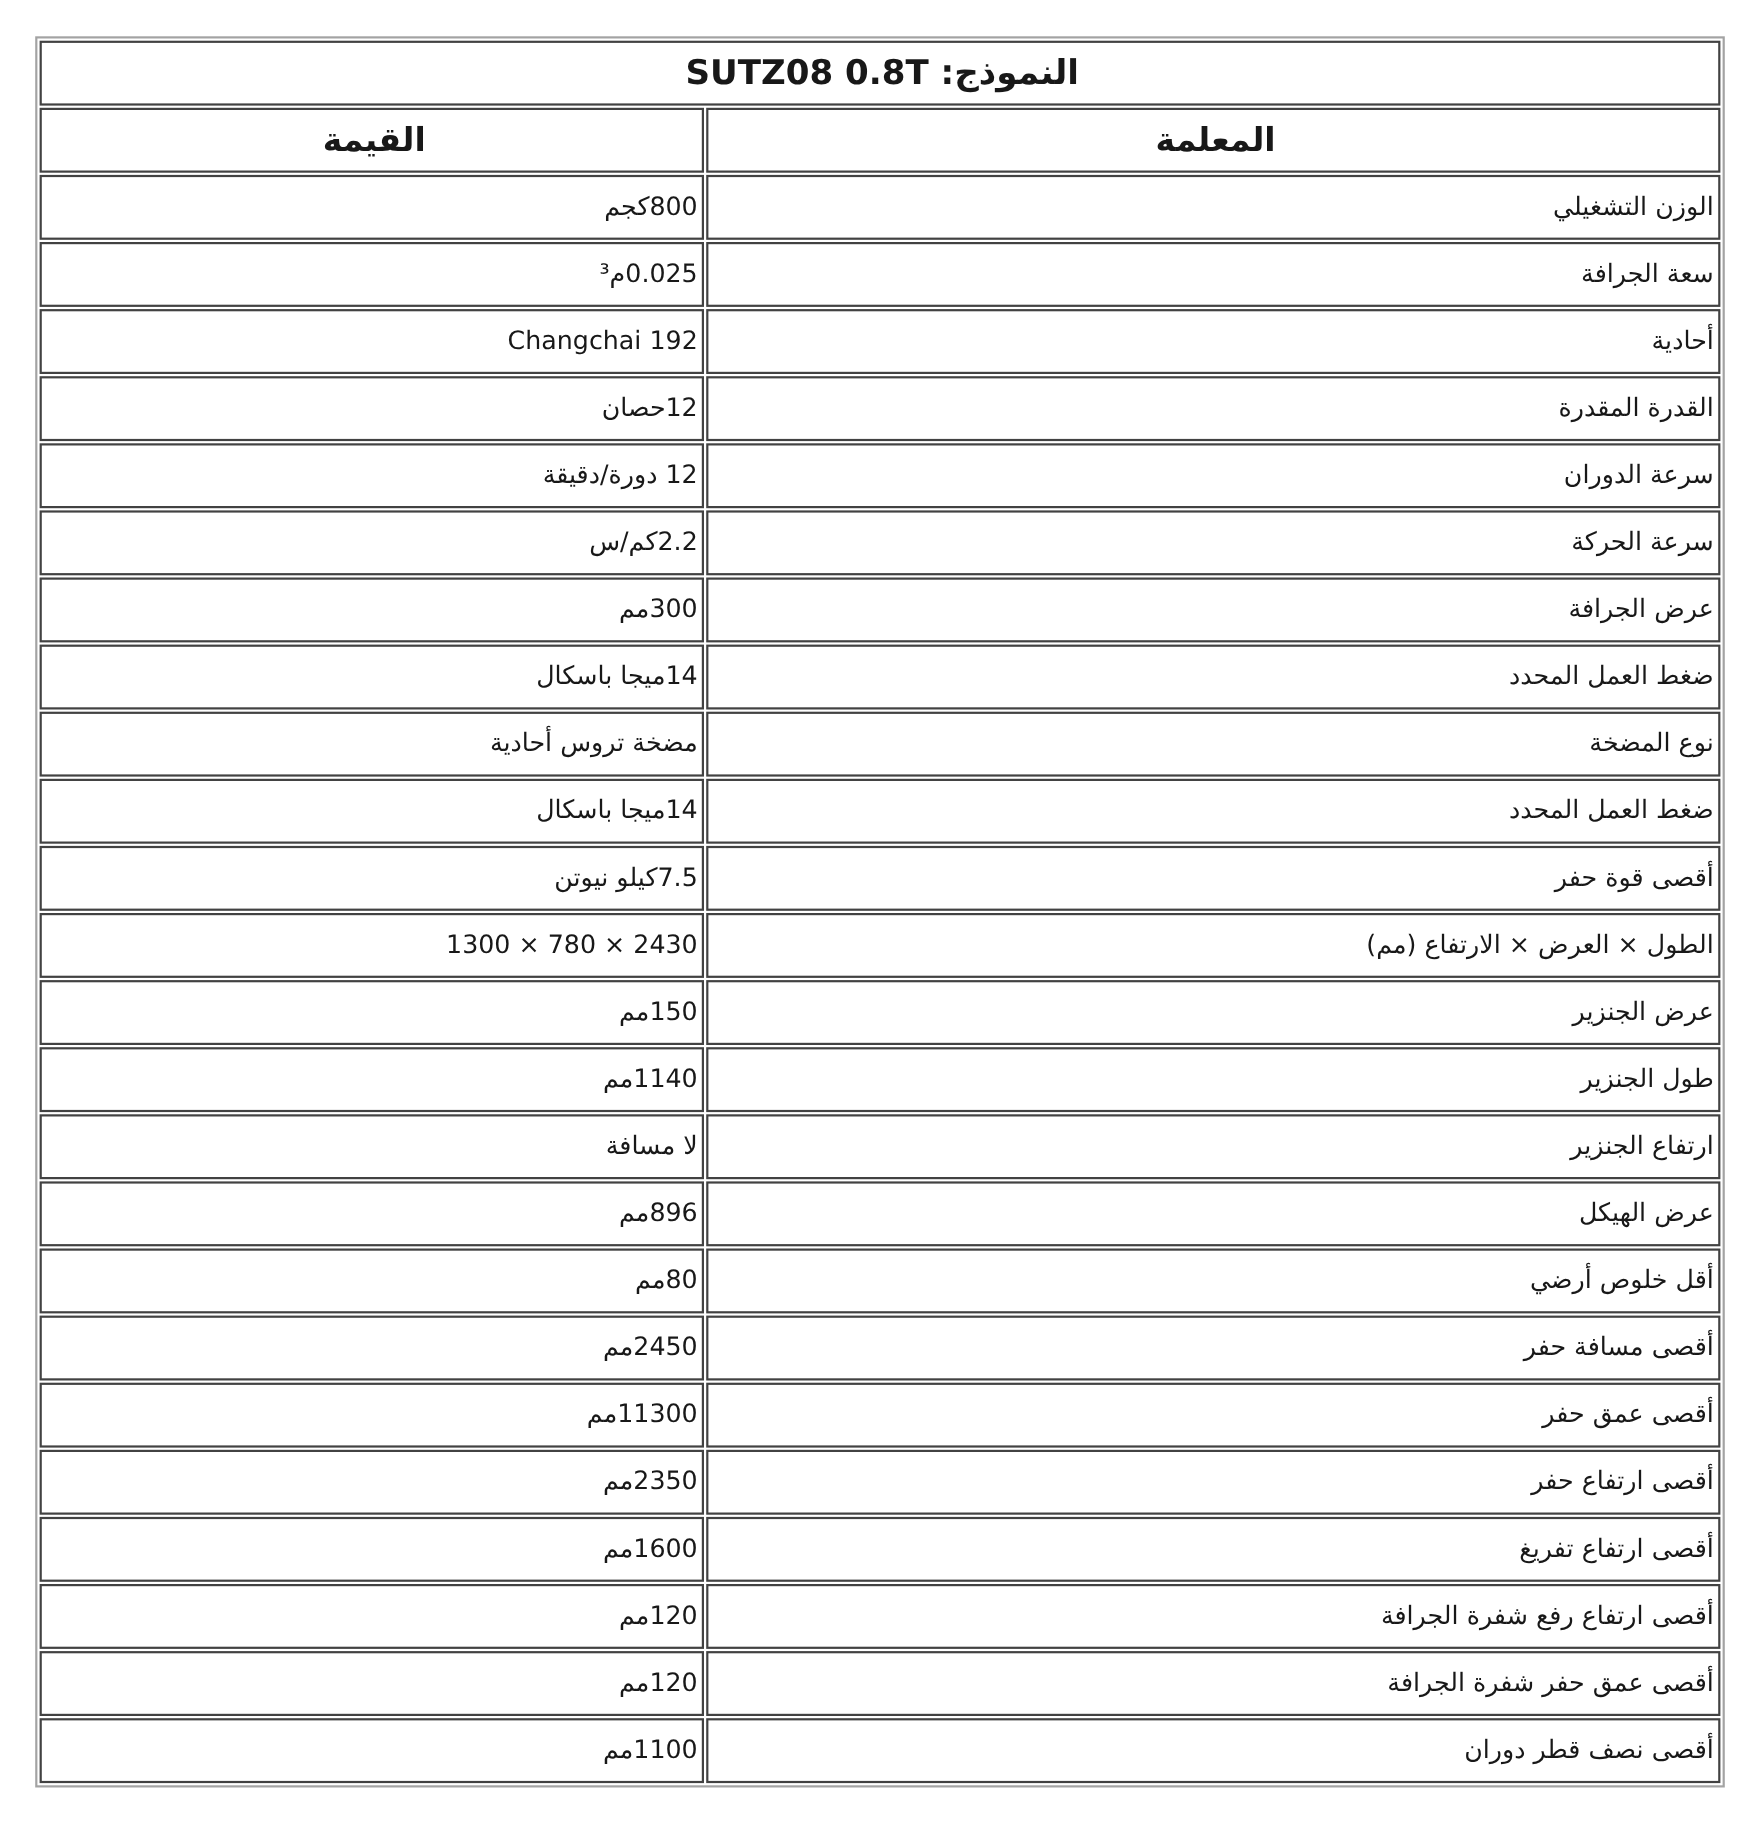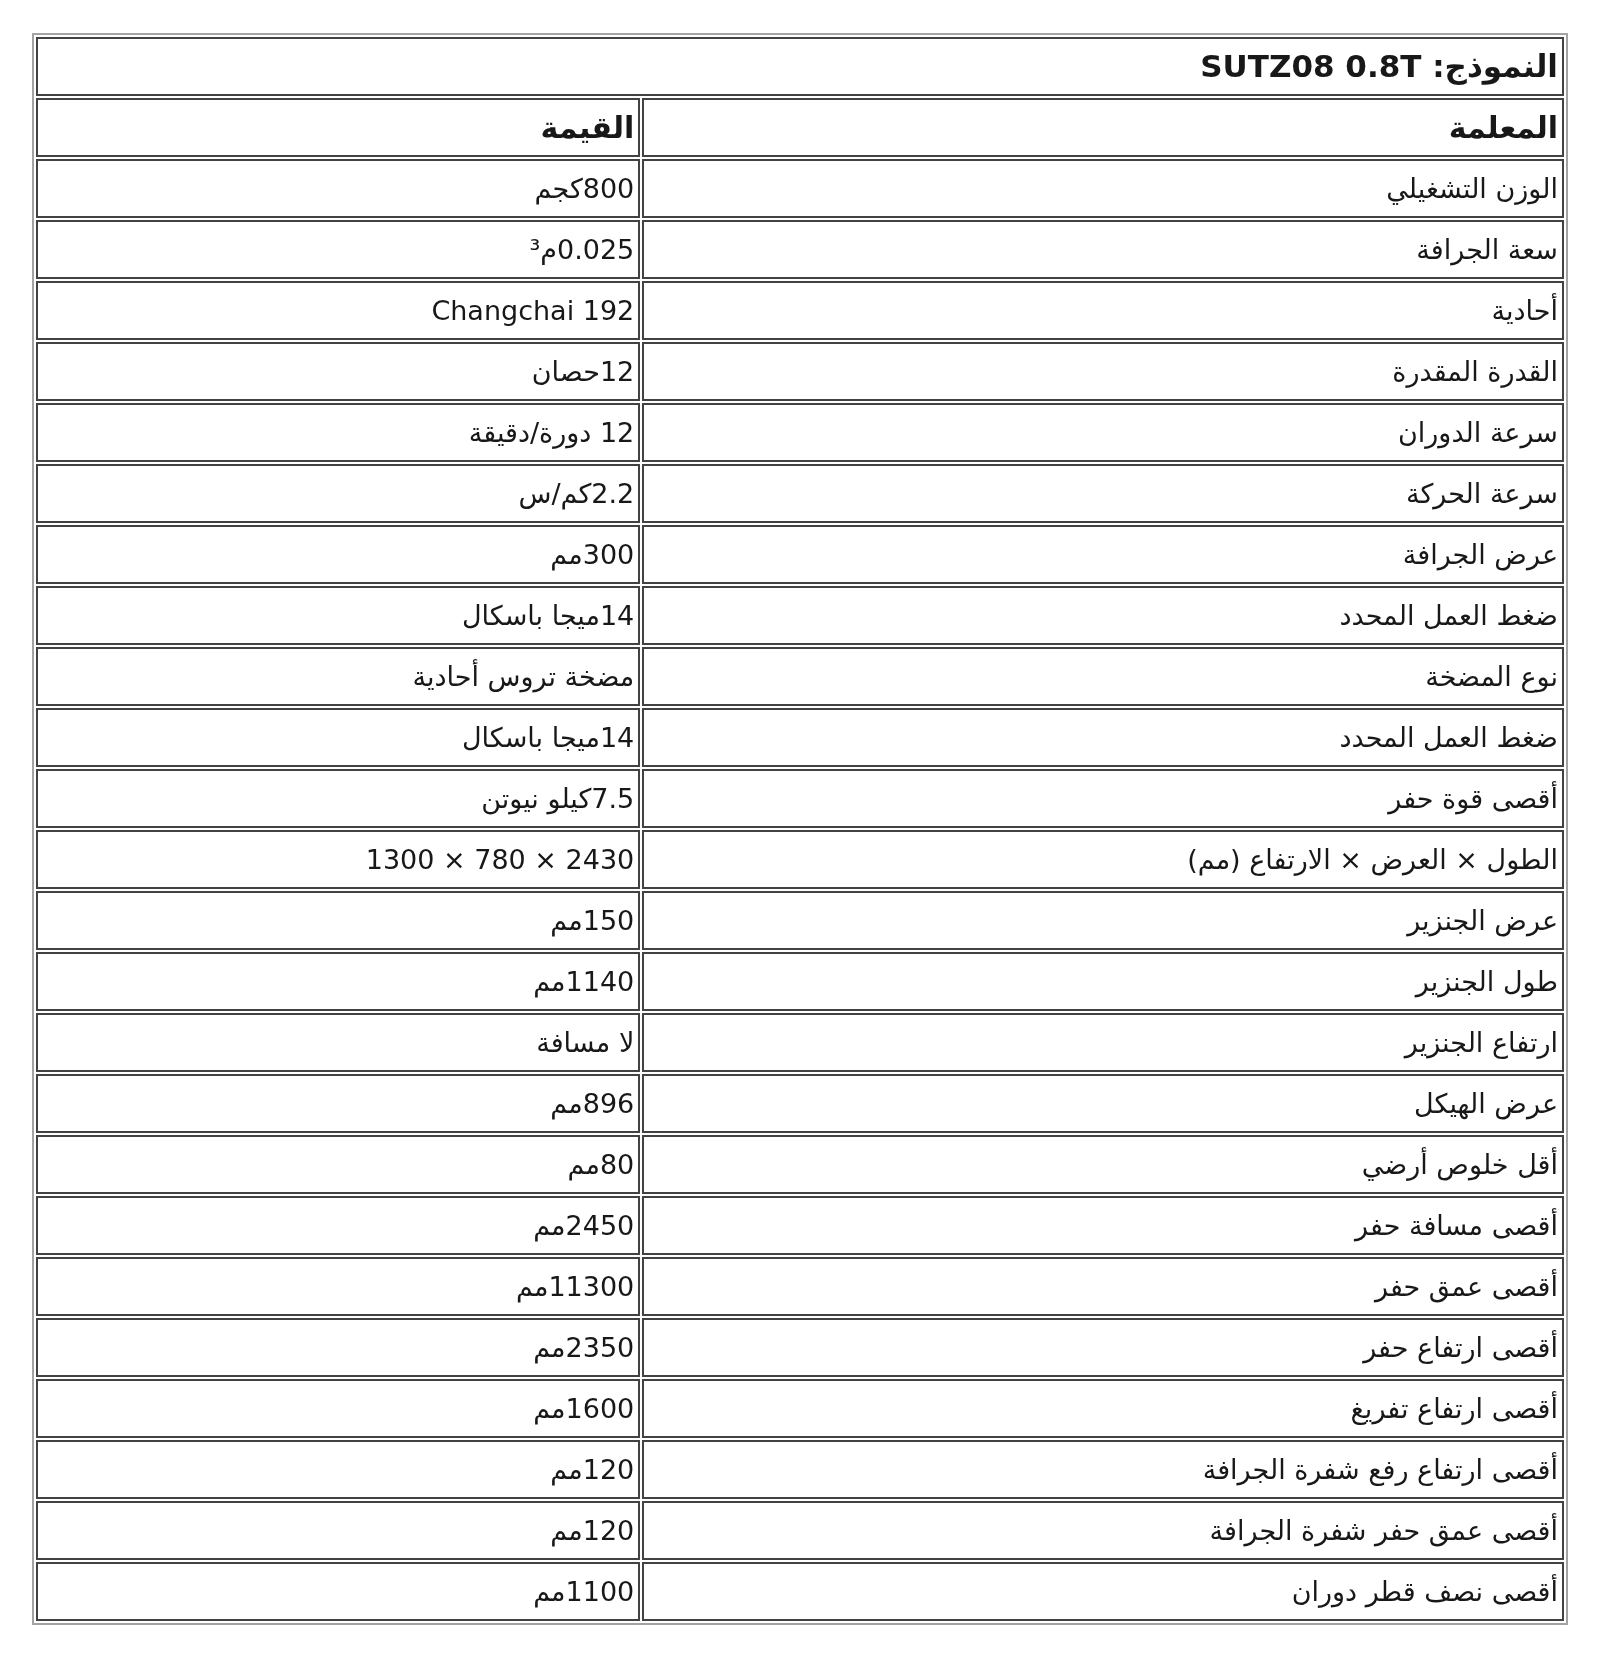--- a/index.html
+++ b/index.html
@@ -32,38 +32,37 @@
   col.col-param { width: 60.4%; }
   col.col-value { width: 39.6%; }
   table.spec-table th,
   table.spec-table td {
     box-sizing: border-box;
     border: 2px solid #424242;
     background: #ffffff;
     height: 59px;
     padding: 1px 4px 1px 8px;
     vertical-align: middle;
-    text-align: right;
     white-space: nowrap;
     overflow: hidden;
     line-height: 1.1;
   }
   th.title-cell {
     height: 62px;
     text-align: center;
     font-weight: 700;
     font-size: 31px;
   }
   th.col-head {
     font-weight: 700;
     font-size: 30px;
   }
   td {
     font-weight: 400;
-    font-size: 27px;
+    font-size: 23px;
     margin-left: 41px;
   }
 </style>
 </head>
 <body>
 
 <div class="page">
   <table class="spec-table">
     <colgroup>
       <col class="col-param">

